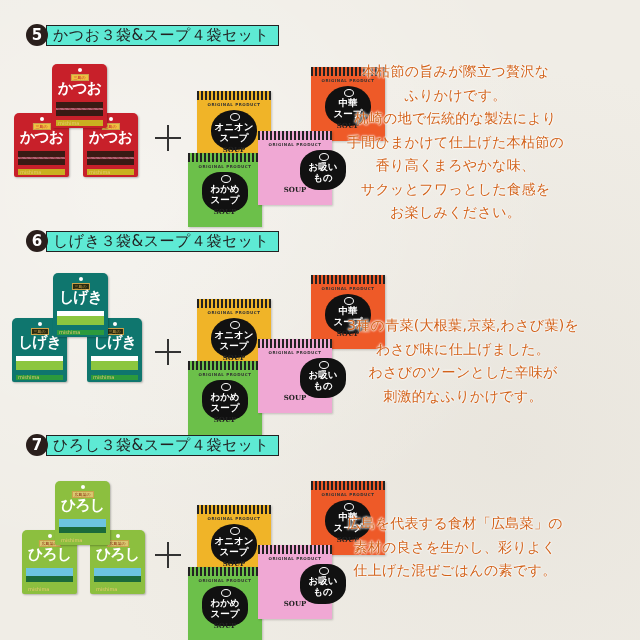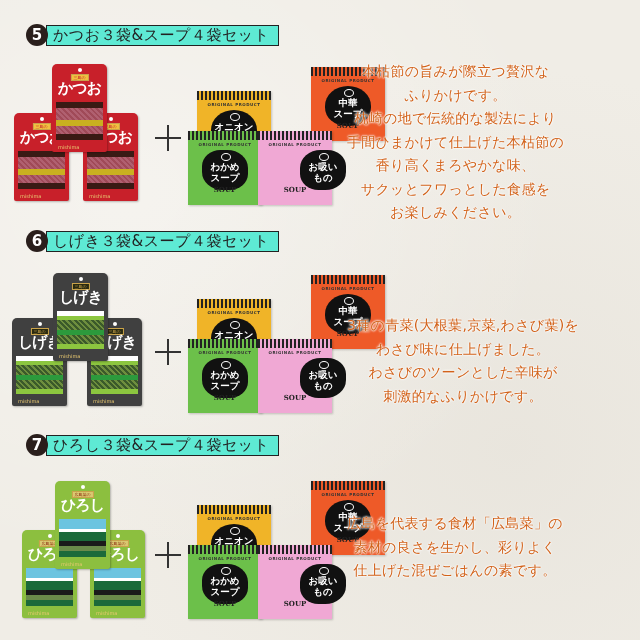--- a/index.html
+++ b/index.html
@@ -40,21 +40,21 @@
       position: absolute; left: 153px; width: 30px; height: 30px;
     }
     .plus::before, .plus::after {
       content: ""; position: absolute; background: #333;
     }
     .plus::before { left: 14px; top: 2px; width: 2px; height: 26px; }
     .plus::after { left: 2px; top: 14px; width: 26px; height: 2px; }
 
     
     .pack {
-      position: absolute; width: 55px; height: 88px;
+      position: absolute; width: 55px; height: 64px;
       border-radius: 5px 5px 2px 2px;
       overflow: hidden; box-shadow: 1px 1px 2px rgba(0,0,0,0.25);
     }
     .pack .hole {
       position: absolute; top: 4px; left: 50%; margin-left: -2px;
       width: 4px; height: 4px; border-radius: 50%; background: #fff;
     }
     .pack .tag {
       position: absolute; top: 10px; left: 50%; transform: translateX(-50%);
       font-size: 4px; padding: 0 2px; border: 0.5px solid #c9a24a;
@@ -78,21 +78,21 @@
         linear-gradient(#3a1a14 0 6px, transparent 6px),
         repeating-linear-gradient(45deg, #b06070 0 2px, #a04a58 2px 4px);
     }
     .katsuo .window::after {
       content: ""; position: absolute; left: 0; right: 0; top: 18px; height: 6px; background: #c9b020;
     }
     .katsuo .window::before {
       content: ""; position: absolute; left: 0; right: 0; bottom: 0; height: 6px; background: #3a1a14;
     }
     
-    .shigeki { background: #404040; }
+    .shigeki { background: #0f766e; }
     .shigeki .tag { color: #c9a24a; background: #2a2a10; }
     .shigeki .window {
       background:
         linear-gradient(#fff 0 5px, #8cc63f 5px 9px, transparent 9px),
         repeating-linear-gradient(45deg, #3b5a2a 0 2px, #6e8e3e 2px 4px);
     }
     .shigeki .window::after {
       content: ""; position: absolute; left: 0; right: 0; top: 19px; height: 5px; background: #2c9a3c;
     }
     .shigeki .window::before {
@@ -134,21 +134,21 @@
     .soup .blob::before {
       content: ""; position: absolute; top: 3px; left: 50%; margin-left: -4px;
       width: 8px; height: 6px; border: 1px solid #fff; border-radius: 50%;
     }
     .soup .soup-label {
       position: absolute; bottom: 11px; left: 0; right: 0; text-align: center;
       font-family: "DejaVu Serif", serif; font-weight: bold; font-size: 7px; color: #222;
     }
     .s-onion { background: #f0b428; margin-top: 24px; }
     .s-chuka { background: #ee5a28; margin-left: 44px; }
-    .s-wakame { background: #6cc04a; }
+    .s-wakame { background: #6cc04a; margin-top: 22px; }
     .s-wakame .blob { border-radius: 40% 45% 40% 45%; }
     .s-osui { background: #f0a8d4; }
     .s-osui .blob { border-radius: 45% 40% 45% 40%; margin-left: 28px; }
   </style>
 </head>
 <body>
 
 <div class="section" style="top:0;height:220px;">
   <div class="heading" style="top:24px;">
     <div class="num">5</div>

